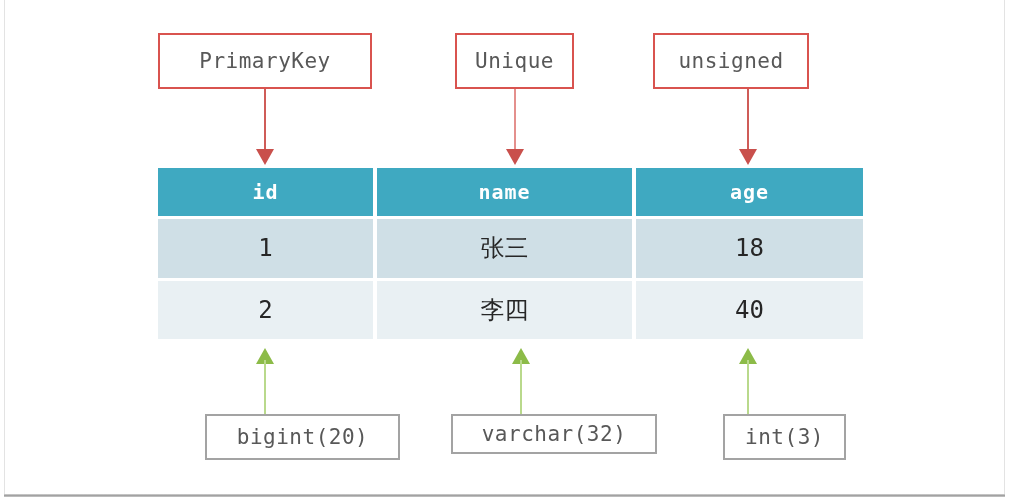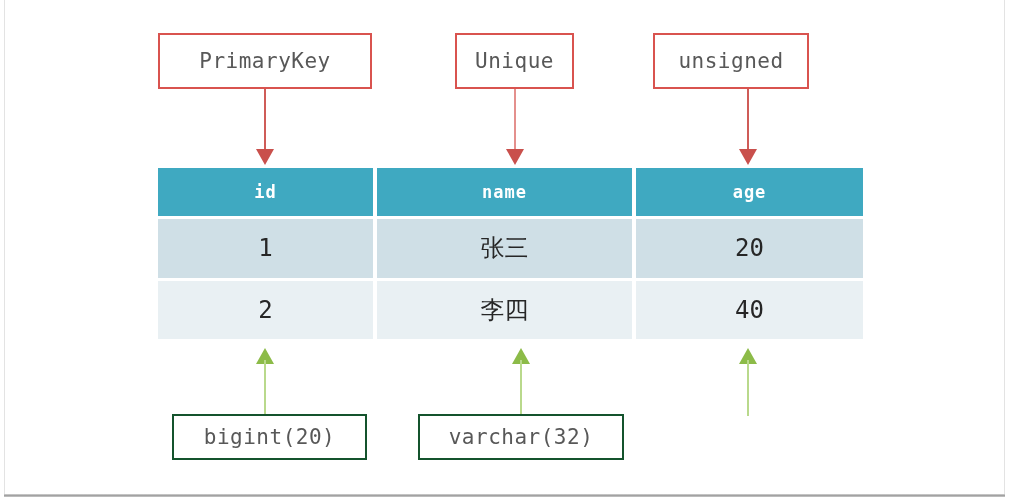--- a/index.html
+++ b/index.html
@@ -45,21 +45,21 @@
     display: flex;
     align-items: center;
     justify-content: center;
     font-family: "DejaVu Sans Mono", monospace;
     font-size: 21px;
     letter-spacing: 0.5px;
     color: #585858;
     white-space: nowrap;
   }
   .abox.red   { border: 2px solid #d9534f; }
-  .abox.green { border: 2px solid #14532d; }
+  .abox.green { border: 2px solid #a3a3a3; margin-left: 33px; }
 
   
   .arrow { position: absolute; }
   .arrow .stem {
     position: absolute;
     left: 50%;
     transform: translateX(-50%);
     width: 2px;
   }
   .arrow .head {
@@ -102,21 +102,21 @@
   #db-table th, #db-table td {
     padding: 0;
     text-align: center;
     vertical-align: middle;
     font-family: "DejaVu Sans Mono", monospace;
   }
   #db-table th {
     height: 48px;
     background: #3fa9c1;
     color: #ffffff;
-    font-size: 17px;
+    font-size: 20px;
     font-weight: bold;
     letter-spacing: 1px;
   }
   #db-table tr.row-a td {
     height: 54px;
     background: #cfdfe6;
     color: #262626;
     font-size: 24px;
   }
   #db-table tr.row-b td {
@@ -180,21 +180,21 @@
       <tr>
         <th>id</th>
         <th>name</th>
         <th>age</th>
       </tr>
     </thead>
     <tbody>
       <tr class="row-a">
         <td>1</td>
         <td class="cn">张三</td>
-        <td>20</td>
+        <td>18</td>
       </tr>
       <tr class="row-b">
         <td>2</td>
         <td class="cn">李四</td>
         <td>40</td>
       </tr>
     </tbody>
   </table>
 
   <div class="arrow up" style="left:256px; top:348px; width:18px; height:68px;">
@@ -209,18 +209,21 @@
 
   <div class="arrow up" style="left:739px; top:348px; width:18px; height:68px;">
     <div class="head"></div>
     <div class="stem" style="height:56px;"></div>
   </div>
 
   <div class="abox green" style="left:172px; top:414px; width:195px; height:46px;">
     <span>bigint(20)</span>
   </div>
 
-  <div class="abox green" style="left:418px; top:414px; width:206px; height:46px;">
+  <div class="abox green" style="left:418px; top:414px; width:206px; height:40px;">
     <span>varchar(32)</span>
   </div>
 
+  <div class="abox green" style="left:690px; top:414px; width:123px; height:46px;">
+    <span>int(3)</span>
+  </div>
 
 </div>
 
 </body></html>

